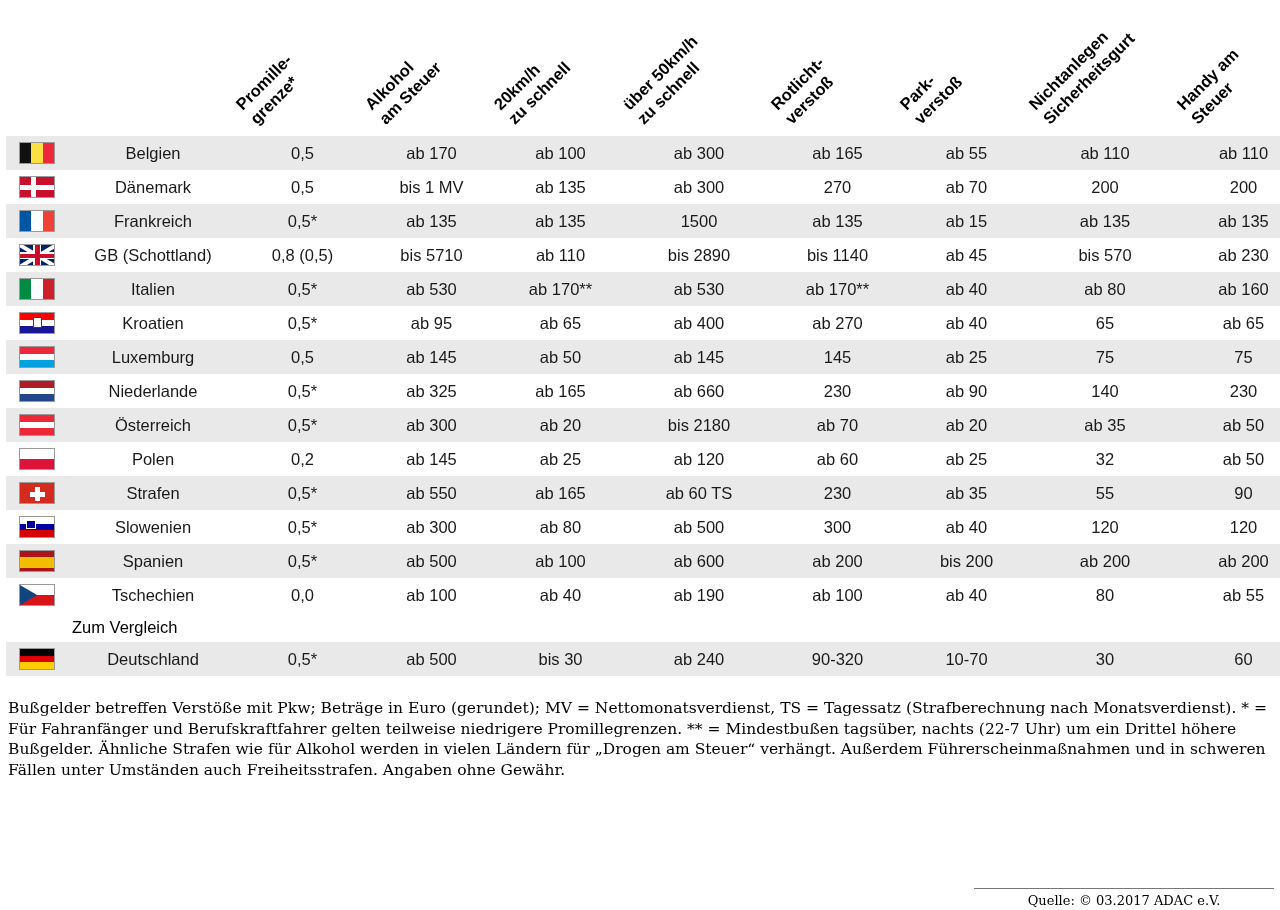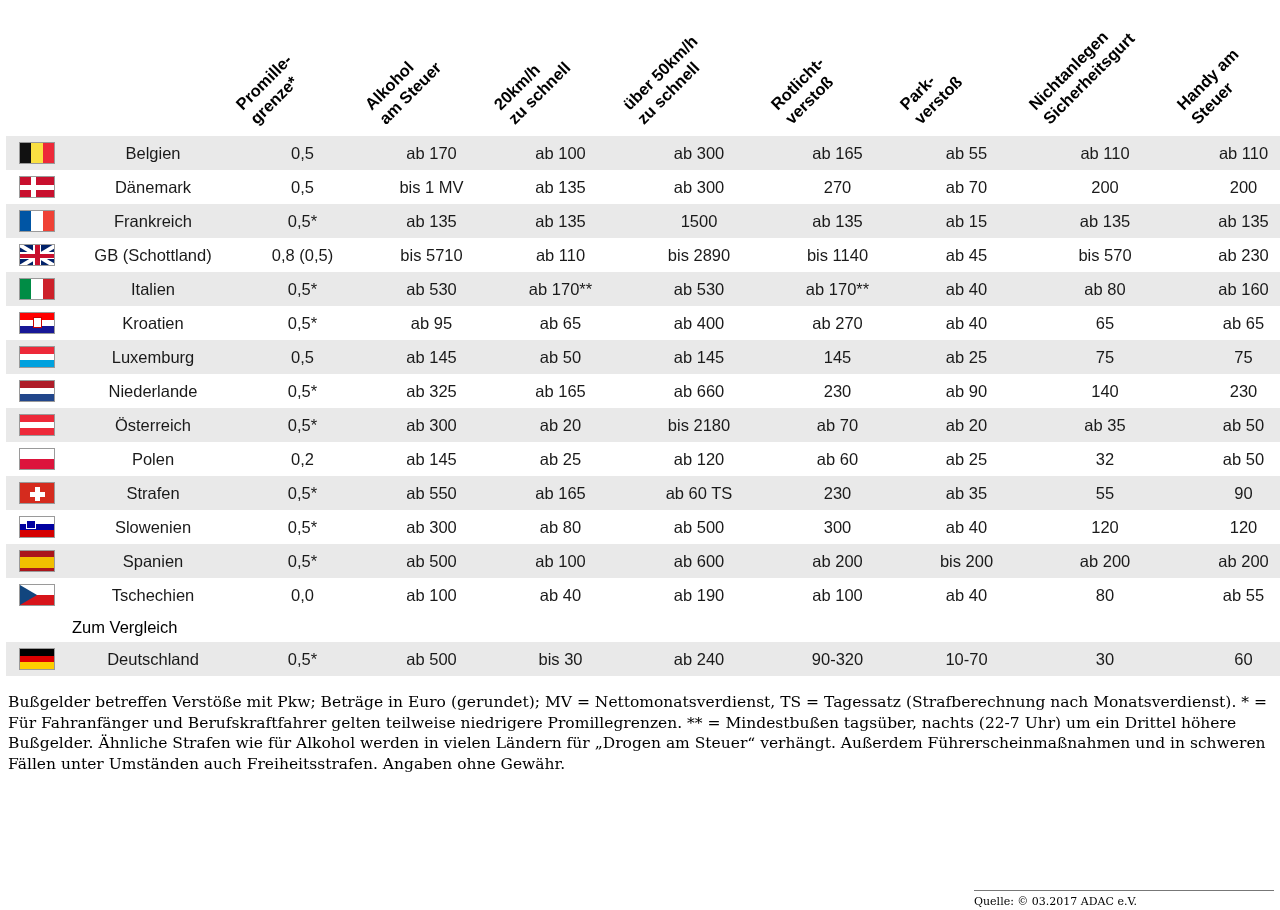--- a/index.html
+++ b/index.html
@@ -109,39 +109,39 @@
     font-size: 16.5px;
     text-align: left;
     padding-left: 4px;
     vertical-align: middle;
   }
   
   .footnote {
     font-family: "DejaVu Serif", "Liberation Serif", serif;
     font-size: 15.5px;
     line-height: 1.33;
-    margin-top: 16px;
+    margin-top: 22px;
     padding: 0 2px;
     color: #000;
   }
   
   .source-wrap {
     position: absolute;
     right: 6px;
     bottom: 6px;
     width: 300px;
   }
   .source-rule {
     border-top: 1px solid #777;
     margin-bottom: 4px;
   }
   .source {
     font-family: "DejaVu Serif", "Liberation Serif", serif;
-    font-size: 11px;
-    text-align: left;
+    font-size: 13px;
+    text-align: center;
     color: #000;
   }
 </style>
 </head>
 <body>
 
 <div class="page">
 
 
   <table class="grid">

